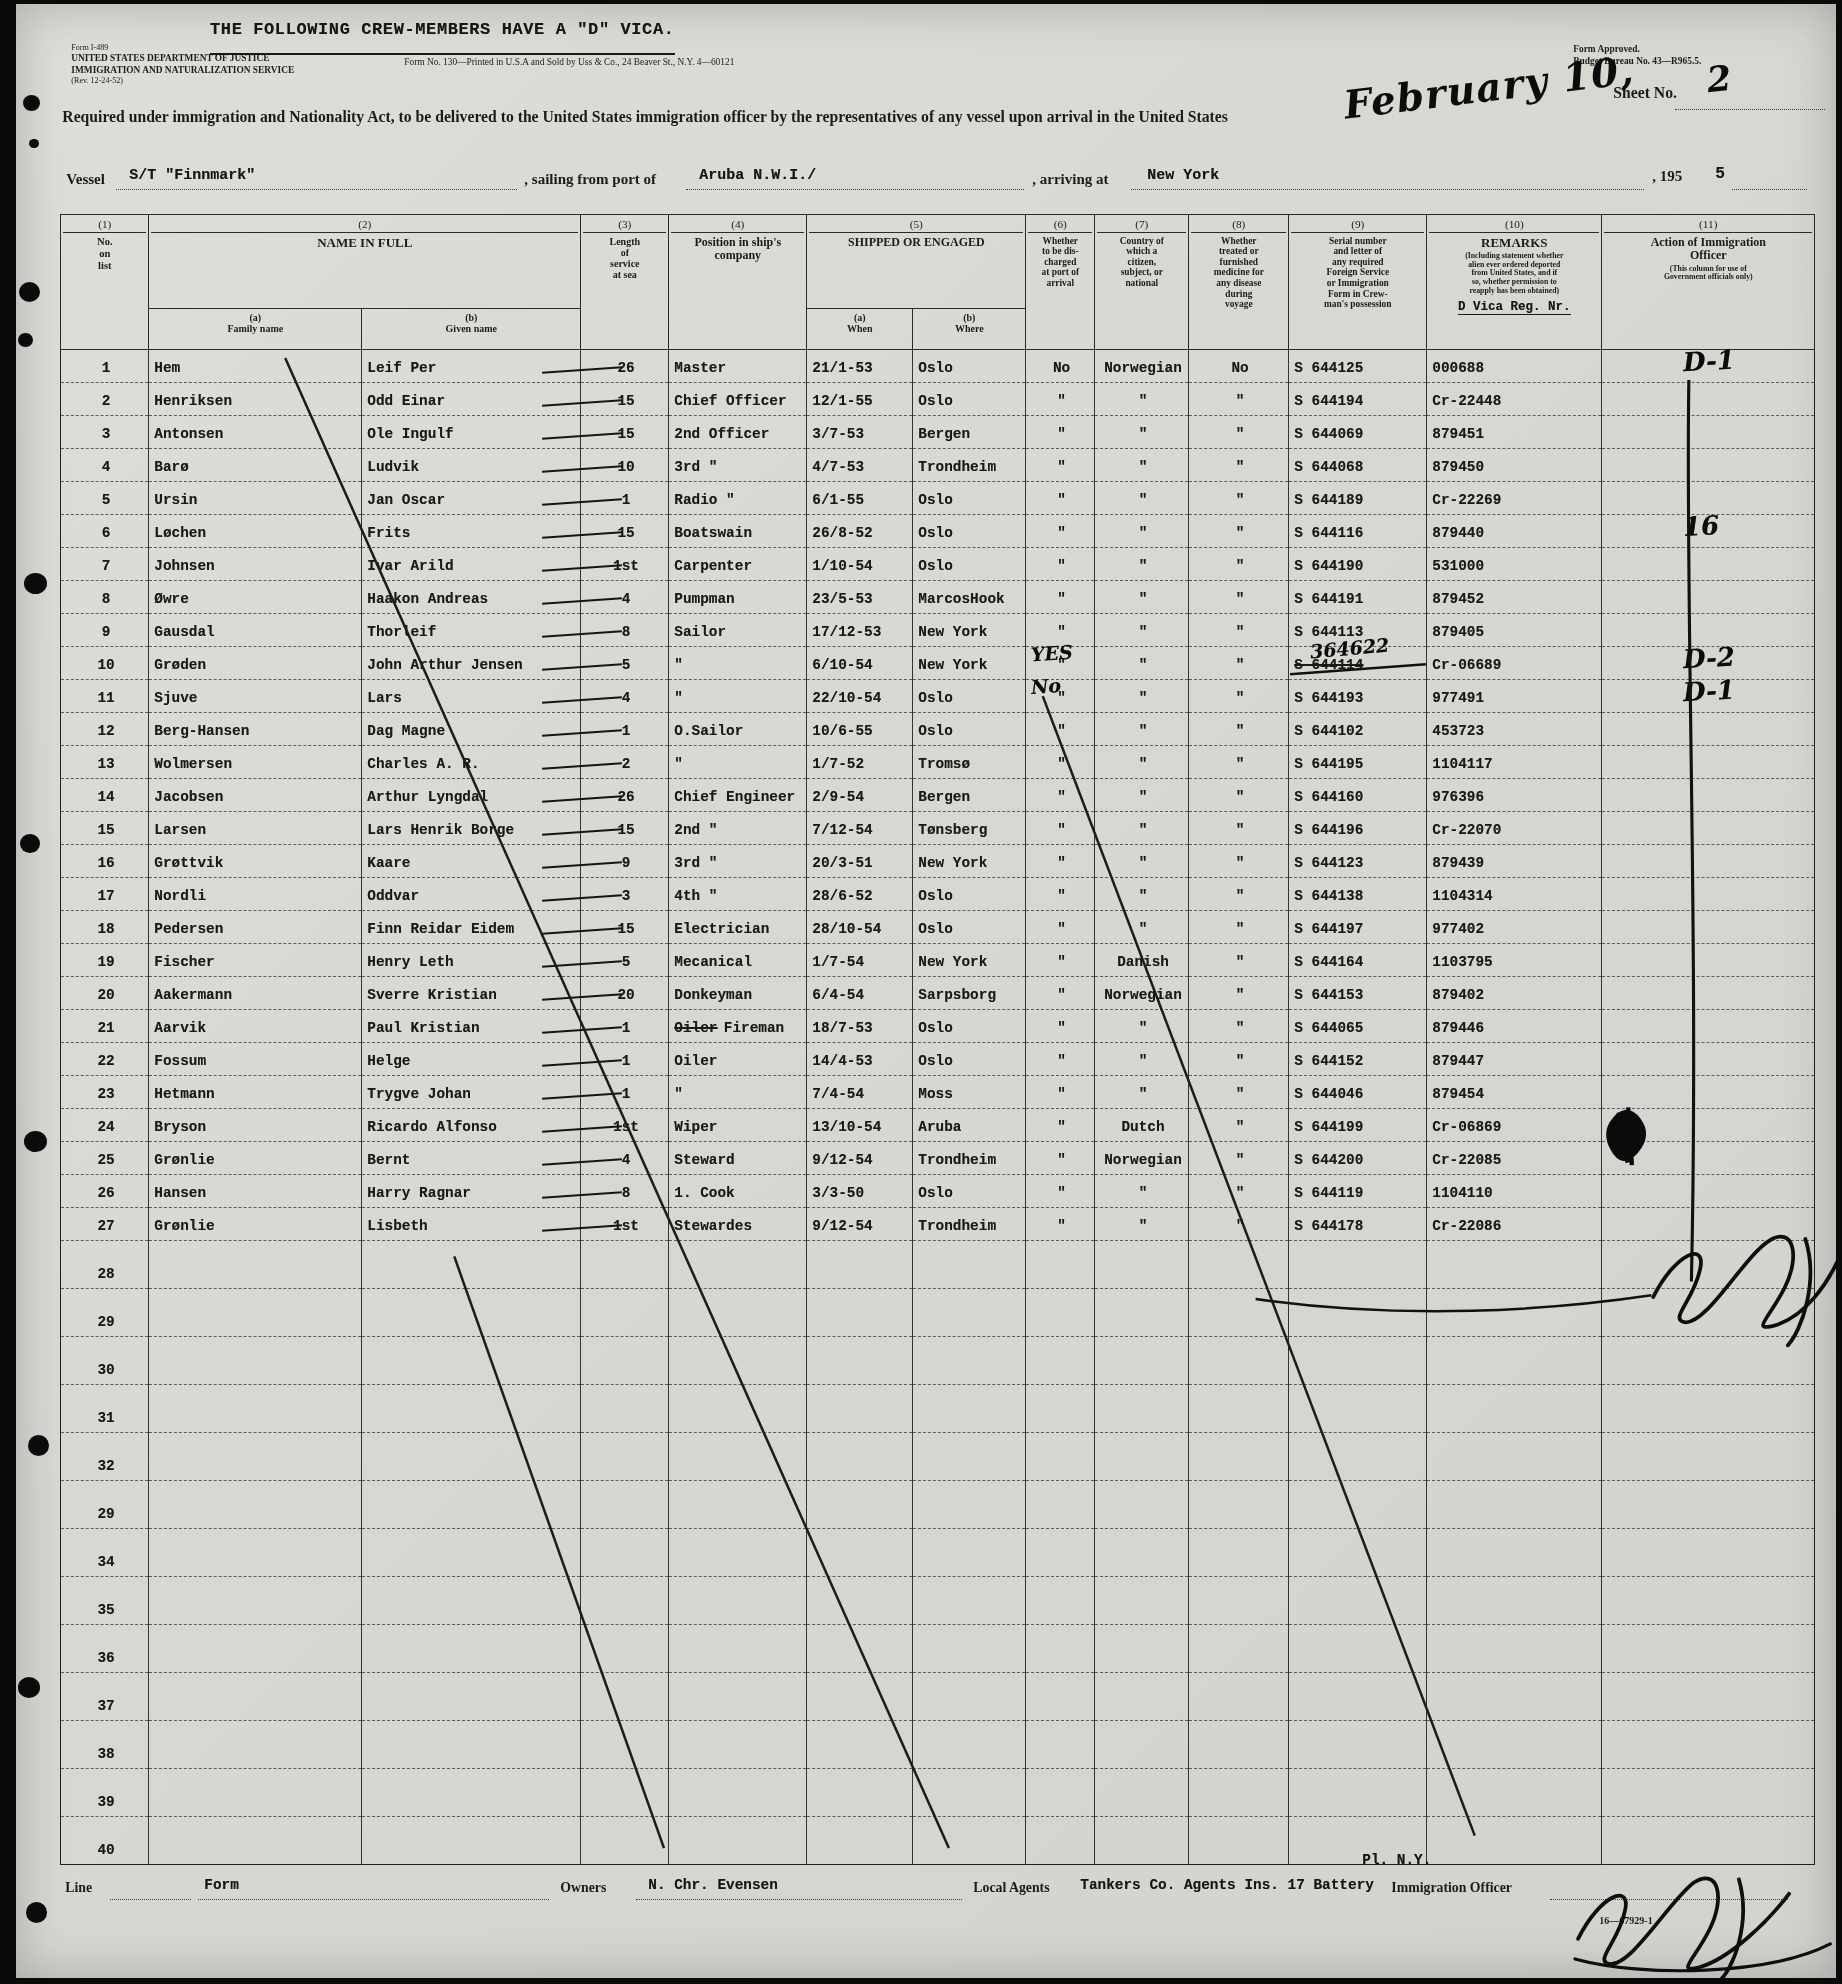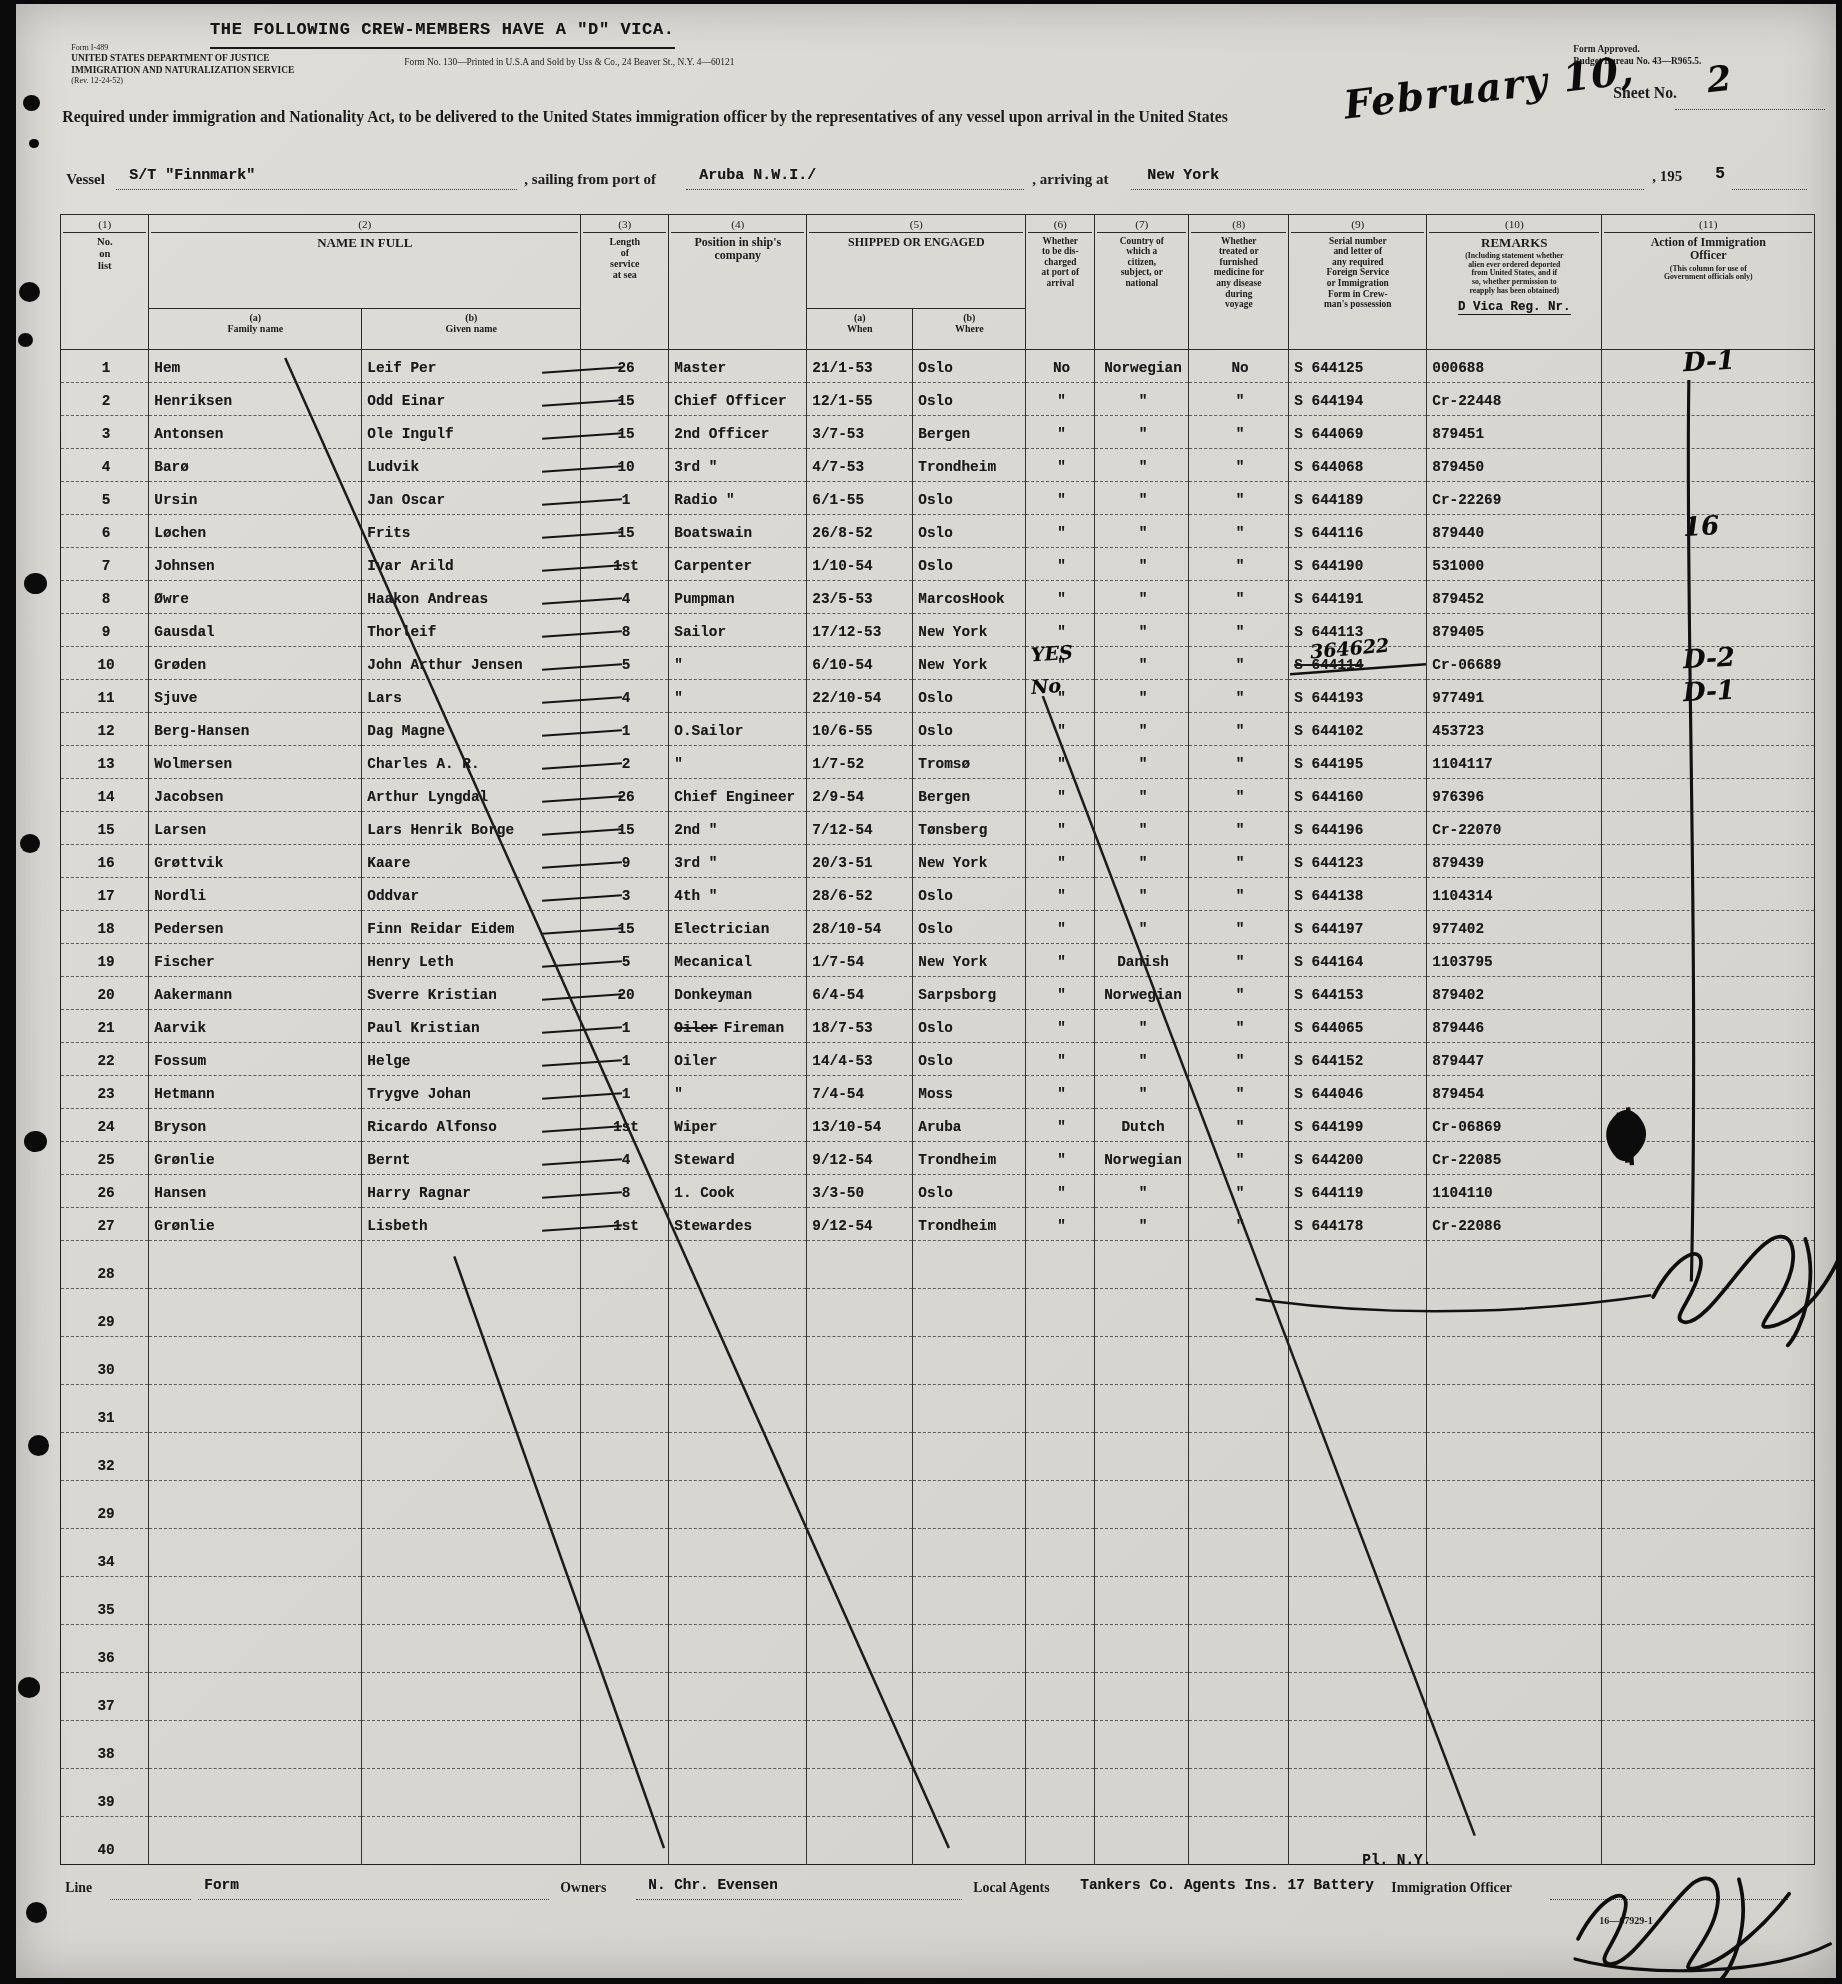--- a/index.html
+++ b/index.html
@@ -18,21 +18,21 @@
   }
   .printed{font-family:"Liberation Serif",serif;}
   .typed{font-family:"Liberation Mono","DejaVu Sans Mono",monospace;font-weight:bold;color:#161616;text-shadow:0 0 0.6px rgba(10,10,10,.45);}
   .hw{font-family:"DejaVu Serif",serif;font-style:italic;font-weight:bold;color:#0c0c0c;}
   .abs{position:absolute;}
   .pre{white-space:pre-line;}
   .dots{position:absolute;border-bottom:1.9px dotted #3c3c3c;height:0.6px;}
 
   
   #top-note{left:188px;top:16.3px;width:476px;text-align:center;font-size:17px;letter-spacing:0.6px;}
-  #top-note span{border-bottom:2.5px solid #181818;padding-bottom:8px;}
+  #top-note span{border-bottom:2.5px solid #181818;padding-bottom:14px;}
   #agency{left:55px;top:39px;font-size:9.4px;line-height:1.25;font-weight:bold;}
   #agency .tiny{font-weight:normal;font-size:8.1px;}
   #print-info{left:388px;top:53px;font-size:9.4px;font-weight:normal;}
   #approval{left:1557px;top:39px;font-size:9.4px;font-weight:bold;line-height:1.3;}
   #main-title{left:50px;top:65px;width:1528px;text-align:center;font-size:28px;font-weight:bold;letter-spacing:0.3px;}
   #sheet-line{left:1597px;top:80px;font-size:15.7px;font-weight:bold;}
   #sheet-no{left:1691px;top:54px;font-size:35px;transform:rotate(-6deg);}
   #sheet-dots{left:1659px;top:105px;width:150px;}
   #requirement{left:46px;top:104px;width:1728px;text-align:left;font-size:15.7px;font-weight:bold;}
   #include-note{left:50px;top:126px;width:1728px;text-align:center;font-size:12px;font-weight:bold;}

